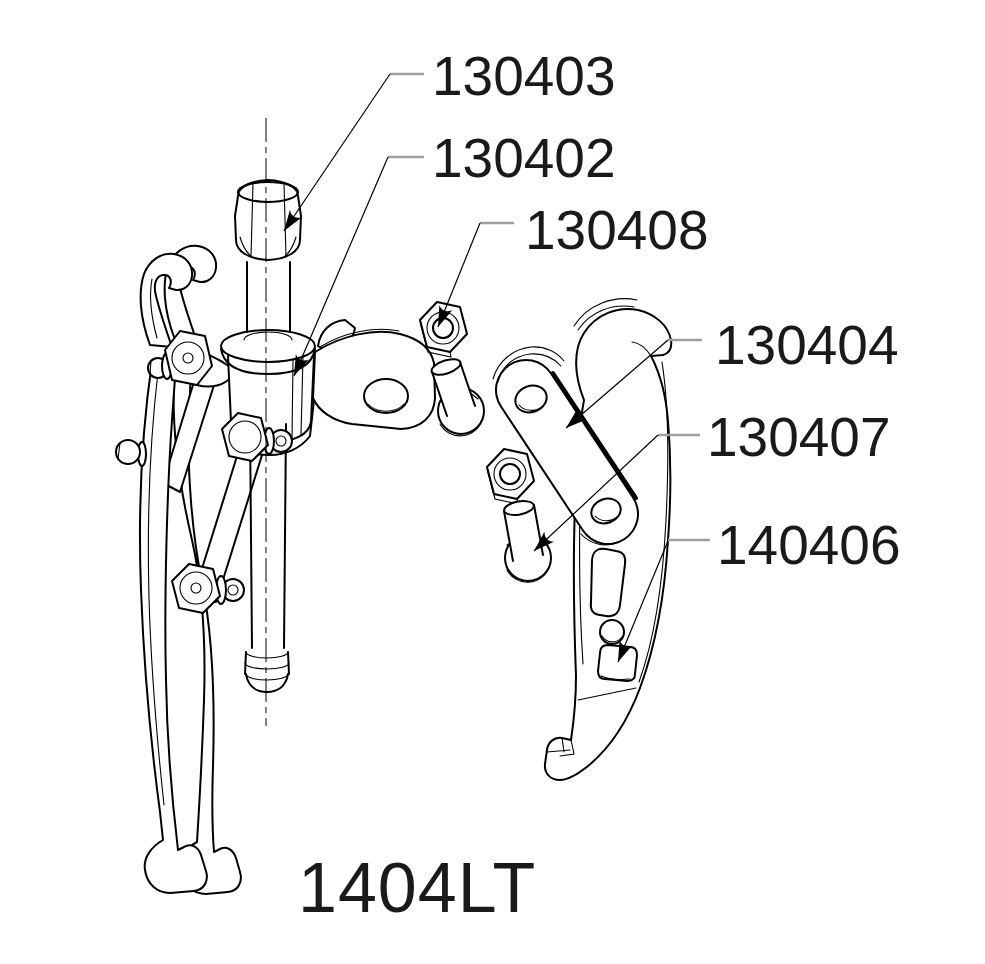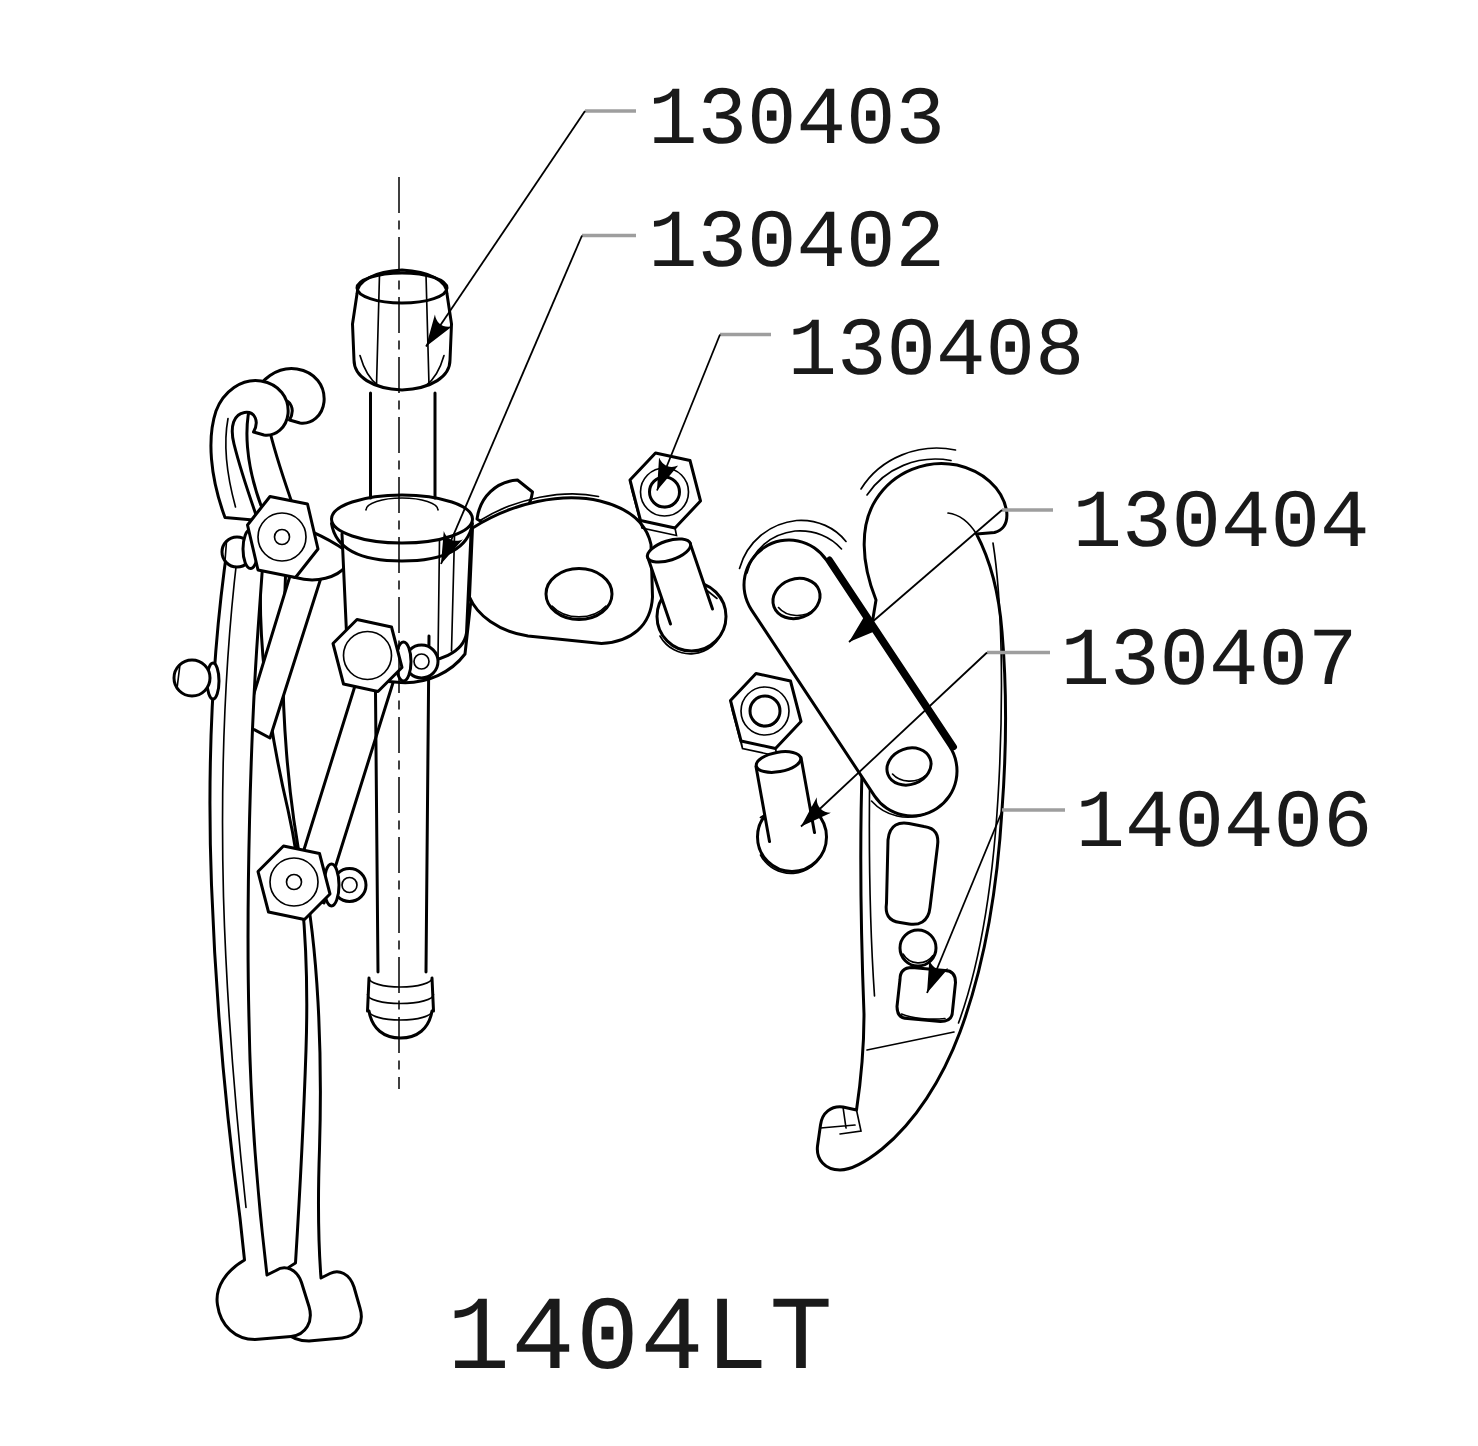--- a/index.html
+++ b/index.html
@@ -1,17 +1,17 @@
 <!DOCTYPE html>
 <html><head>
 <meta charset="utf-8">
 <style>
   html,body{margin:0;padding:0;background:#fff;}
   .stage{position:relative;width:985px;height:964px;background:#fff;overflow:hidden;
-         font-family:Liberation Mono, monospace;}
+         font-family:Liberation Sans, sans-serif;}
   svg{position:absolute;left:0;top:0;}
   .part-label{font-size:55px;letter-spacing:0px;}
   .model-label{font-size:70px;letter-spacing:1px;}
   .outline{stroke-width:2;fill:none;stroke-linecap:round;stroke-linejoin:round;}
   .solid{stroke-width:2;fill:#ffffff;stroke-linecap:round;stroke-linejoin:round;}
   .thin{stroke-width:1.1;fill:none;stroke-linecap:round;}
   .heavy{stroke-width:4;fill:none;stroke-linecap:round;}
   .pointer{stroke-width:1.2;fill:none;}
   .leadstub{stroke-width:2.4;fill:none;}
 </style>

